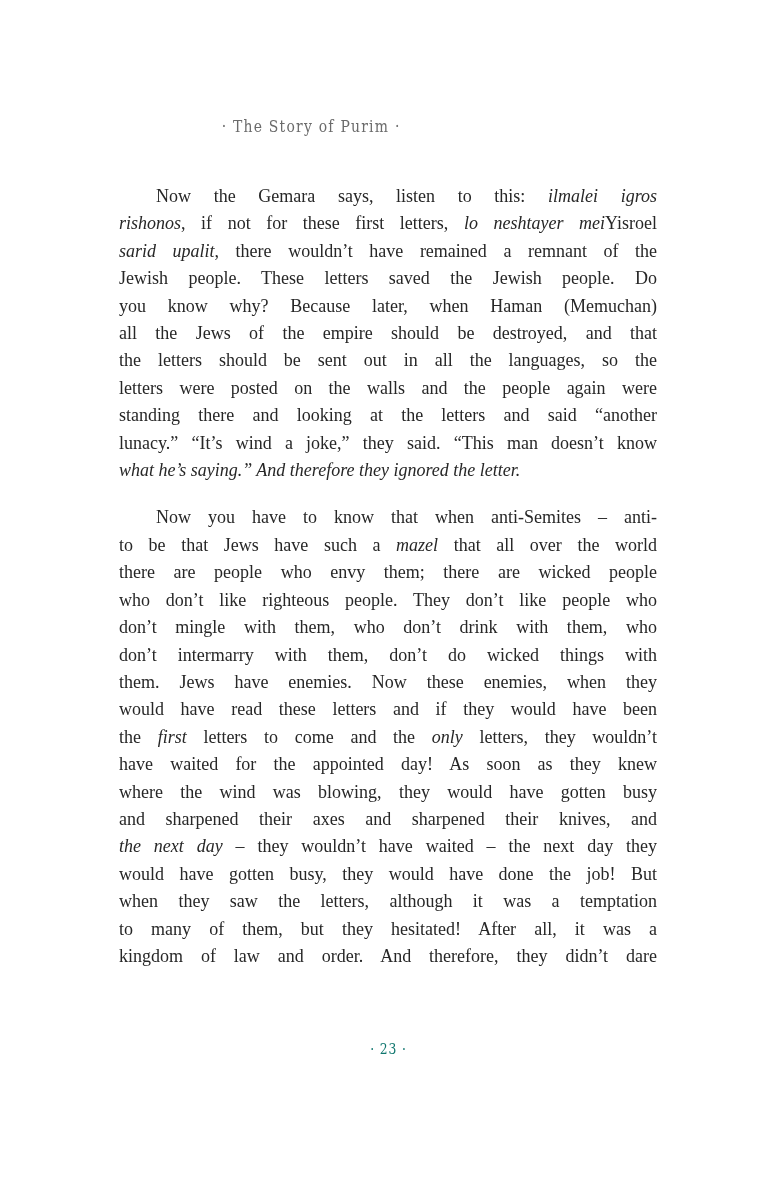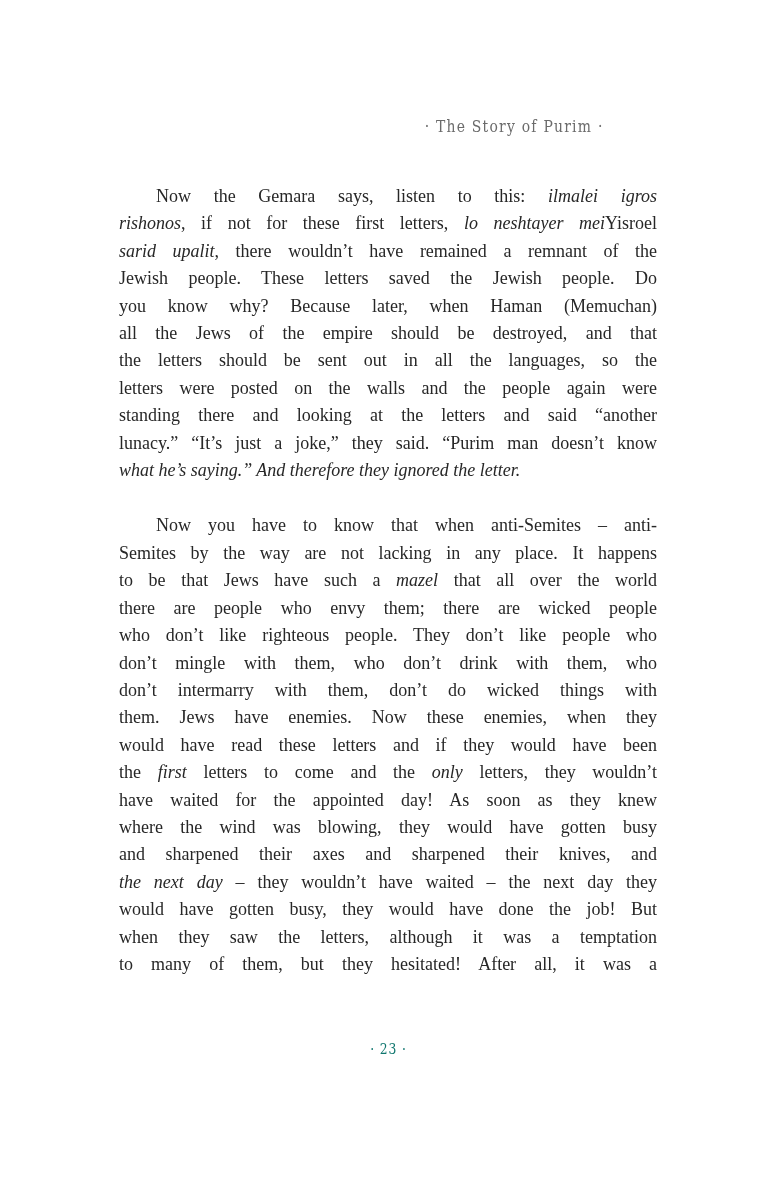--- a/index.html
+++ b/index.html
@@ -14,42 +14,42 @@
     background: #ffffff;
     overflow: hidden;
     font-family: "Liberation Serif", serif;
     color: #272727;
   }
   .running-head {
     position: absolute;
     top: 116px;
     left: 0;
     width: 623px;
-    text-align: right;
+    text-align: center;
     color: #6b6b6b;
   }
   .running-head .condensed {
     display: inline-block;
     transform: scaleX(0.82);
     transform-origin: center;
     font-family: "DejaVu Serif", serif;
     font-size: 17px;
     letter-spacing: 1.5px;
     white-space: nowrap;
   }
   .body-text {
     position: absolute;
     left: 119px;
     top: 183px;
     width: 538px;
     font-size: 18px;
     line-height: 27.4px;
   }
   .paragraph + .paragraph {
-    margin-top: 28px;
+    margin-top: 20px;
   }
   .line {
     text-align: justify;
     text-align-last: justify;
     text-justify: inter-word;
   }
   .line.indent {
     text-indent: 37px;
   }
   .line.no-justify {
@@ -90,41 +90,41 @@
       <div class="paragraph">
         <div class="line indent"><span>Now the Gemara says, listen to this: </span><span class="it">ilmalei igros</span></div>
         <div class="line"><span class="it">rishonos</span><span>, if not for these first letters, </span><span class="it">lo neshtayer mei</span><span>Yisroel</span></div>
         <div class="line"><span class="it">sarid upalit</span><span>, there wouldn’t have remained a remnant of the</span></div>
         <div class="line"><span>Jewish people. These letters saved the Jewish people. Do</span></div>
         <div class="line"><span>you know why? Because later, when Haman (Memuchan)</span></div>
         <div class="line"><span>all the Jews of the empire should be destroyed, and that</span></div>
         <div class="line"><span>the letters should be sent out in all the languages, so the</span></div>
         <div class="line"><span>letters were posted on the walls and the people again were</span></div>
         <div class="line"><span>standing there and looking at the letters and said “another</span></div>
-        <div class="line"><span>lunacy.” “It’s just a joke,” they said. “Purim man doesn’t know</span></div>
+        <div class="line"><span>lunacy.” “It’s wind a joke,” they said. “This man doesn’t know</span></div>
         <div class="line no-justify"><span>what he’s saying.” And therefore they ignored the letter.</span></div>
       </div>
       <div class="paragraph">
         <div class="line indent"><span>Now you have to know that when anti-Semites – anti-</span></div>
-        <div class="line"><span>Semites by the way are not lacking in any place. It happens</span></div>
         <div class="line"><span>to be that Jews have such a </span><span class="it">mazel</span><span> that all over the world</span></div>
         <div class="line"><span>there are people who envy them; there are wicked people</span></div>
         <div class="line"><span>who don’t like righteous people. They don’t like people who</span></div>
         <div class="line"><span>don’t mingle with them, who don’t drink with them, who</span></div>
         <div class="line"><span>don’t intermarry with them, don’t do wicked things with</span></div>
         <div class="line"><span>them. Jews have enemies. Now these enemies, when they</span></div>
         <div class="line"><span>would have read these letters and if they would have been</span></div>
         <div class="line"><span>the </span><span class="it">first</span><span> letters to come and the </span><span class="it">only</span><span> letters, they wouldn’t</span></div>
         <div class="line"><span>have waited for the appointed day! As soon as they knew</span></div>
         <div class="line"><span>where the wind was blowing, they would have gotten busy</span></div>
         <div class="line"><span>and sharpened their axes and sharpened their knives, and</span></div>
         <div class="line"><span class="it">the next day</span><span> – they wouldn’t have waited – the next day they</span></div>
         <div class="line"><span>would have gotten busy, they would have done the job! But</span></div>
         <div class="line"><span>when they saw the letters, although it was a temptation</span></div>
         <div class="line"><span>to many of them, but they hesitated! After all, it was a</span></div>
+        <div class="line"><span>kingdom of law and order. And therefore, they didn’t dare</span></div>
       </div>
     </div>
 
   <div class="folio">
     <span class="condensed">· 23 ·</span>
   </div>
 
 </div>
 
 </body></html>

